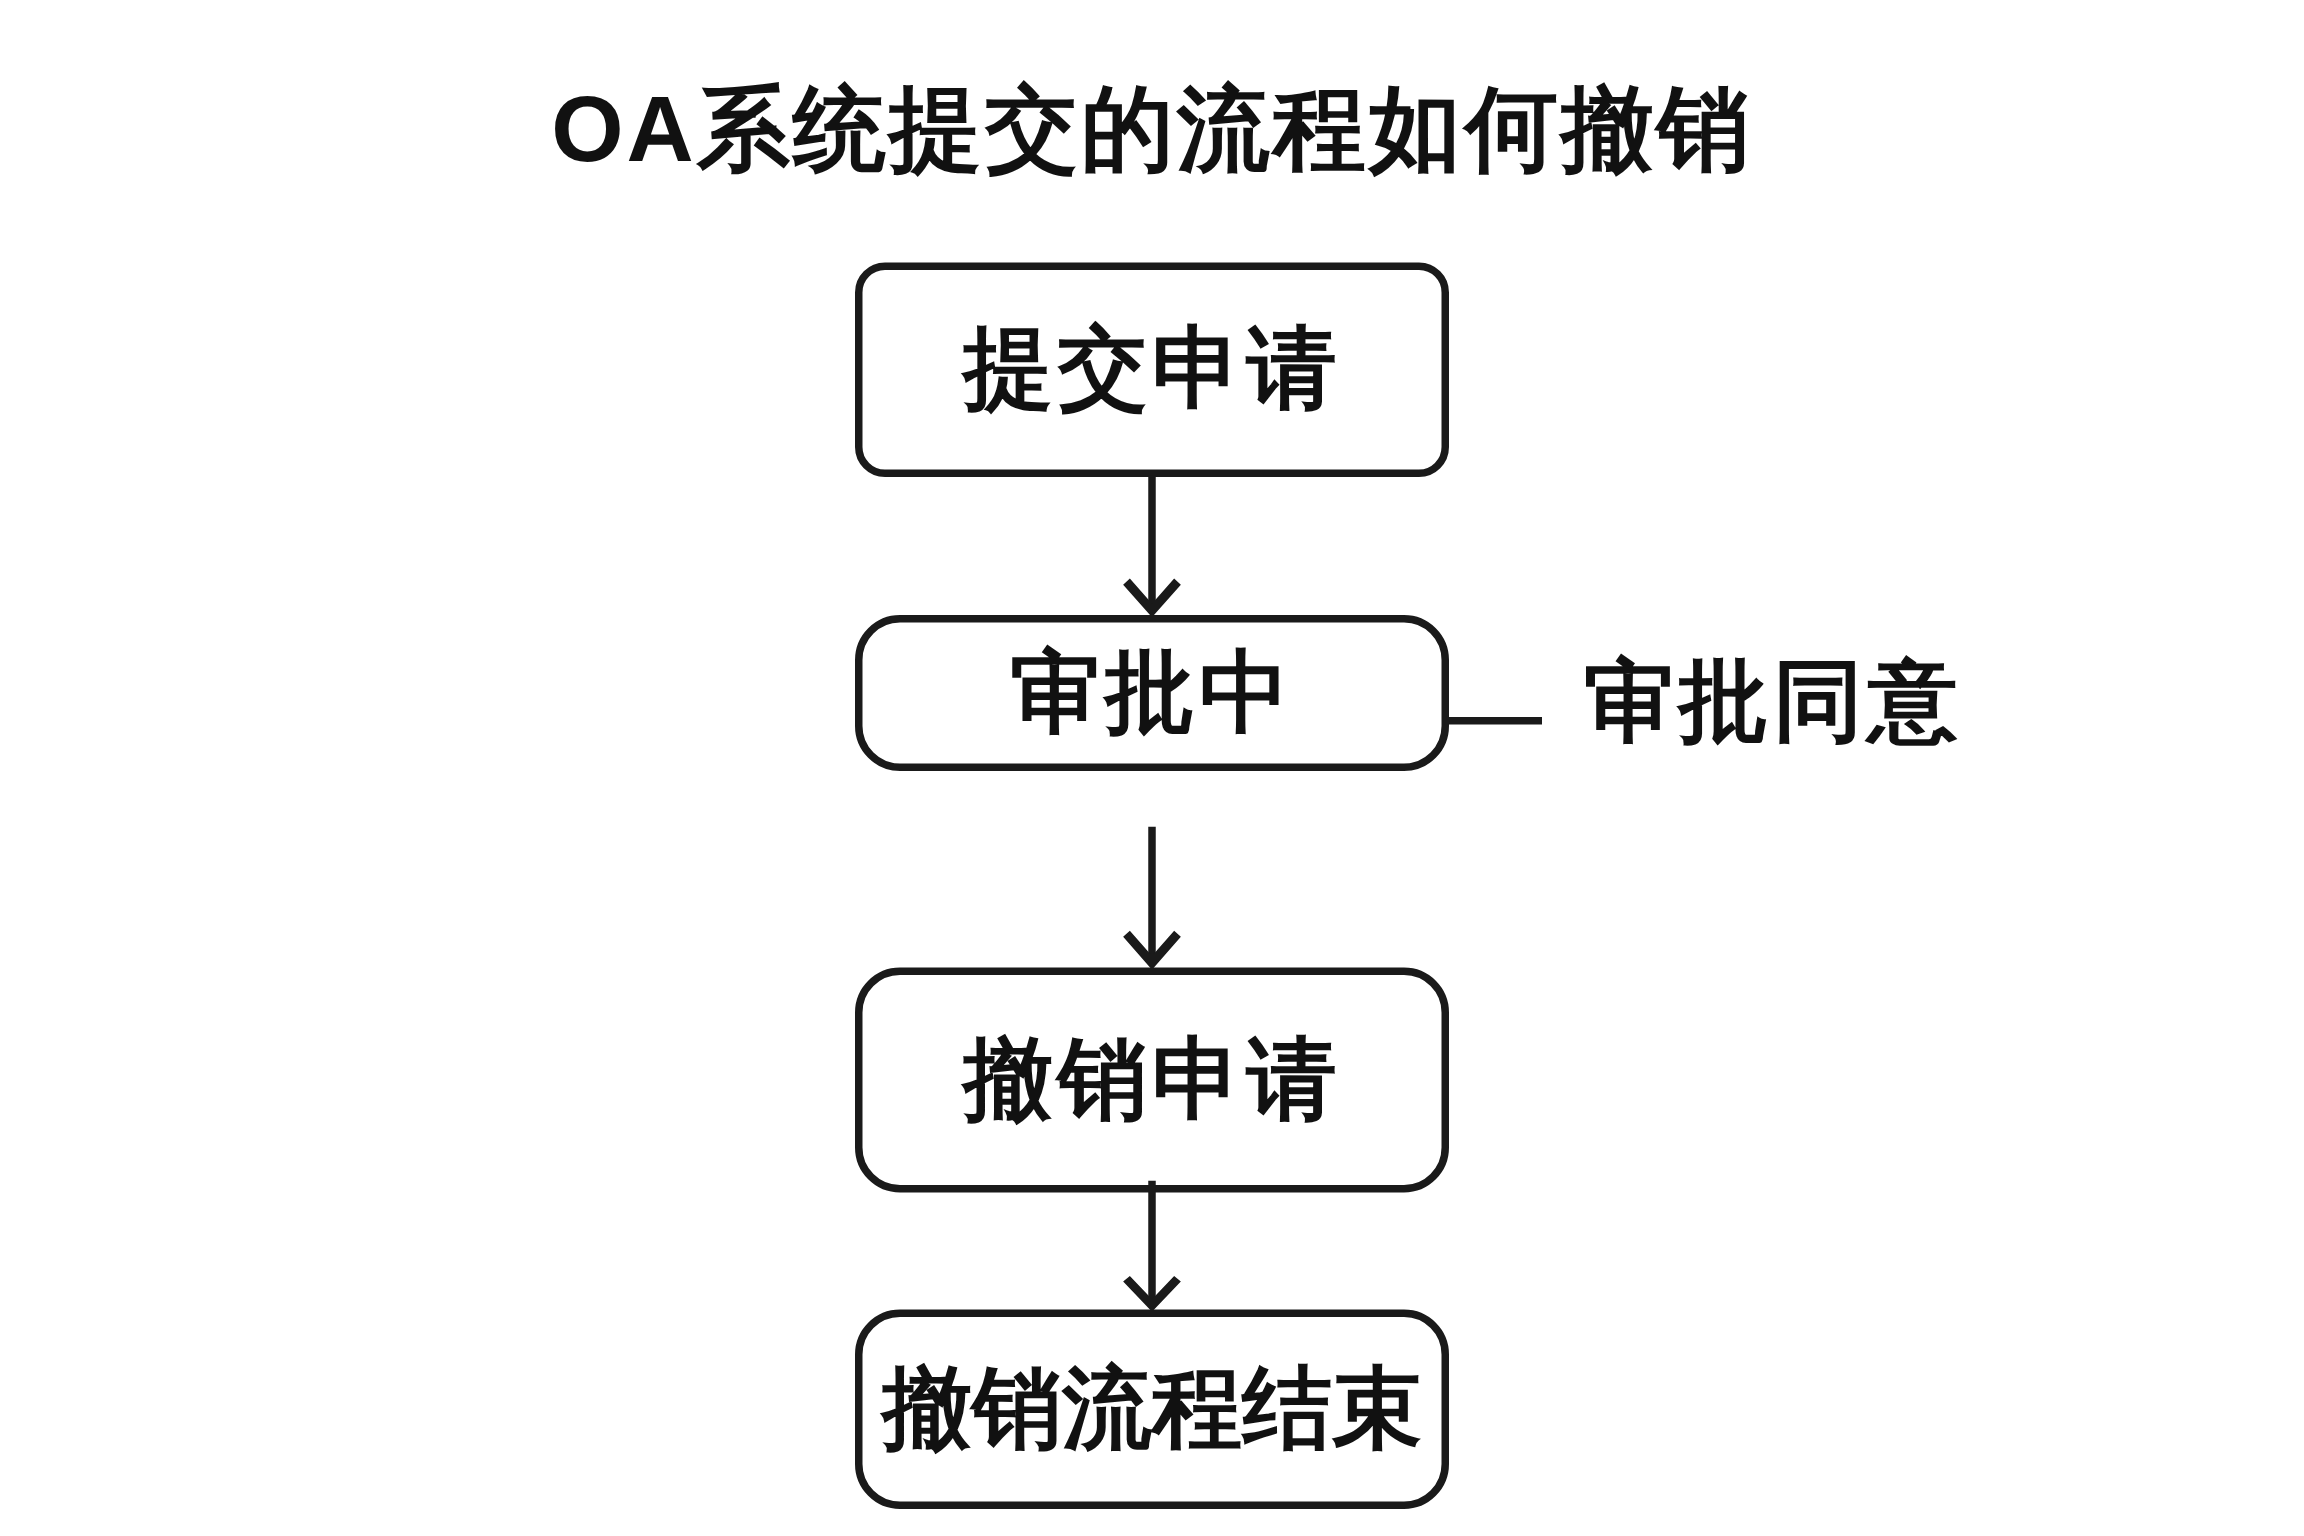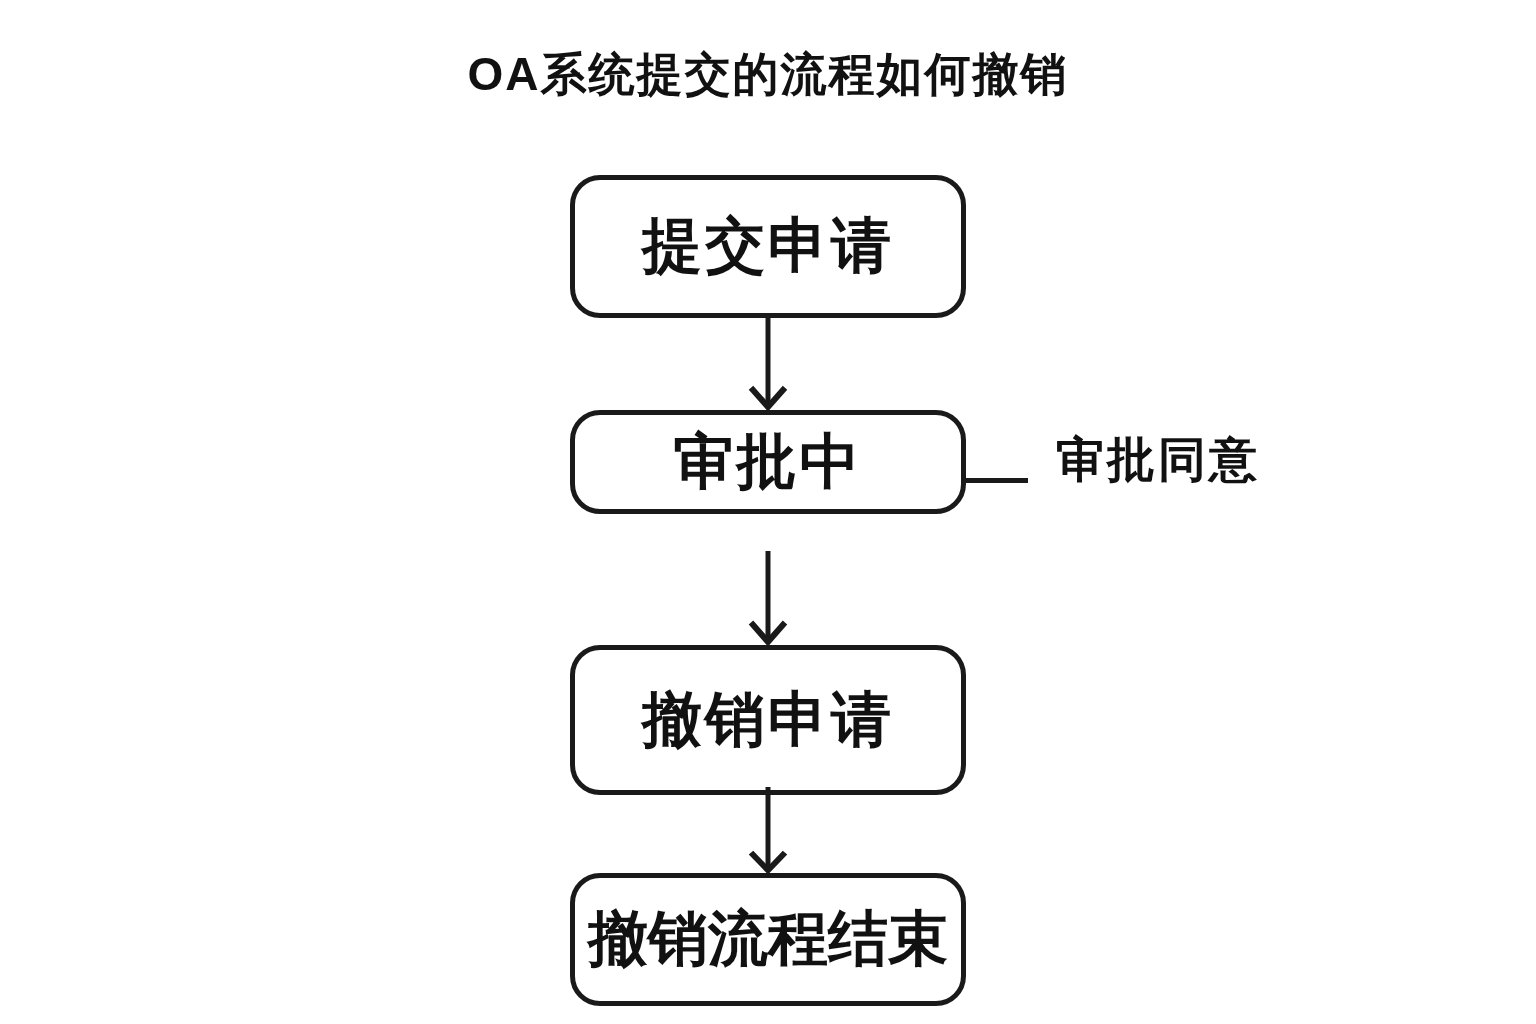--- a/index.html
+++ b/index.html
@@ -16,21 +16,21 @@
   }
   .canvas {
     position: relative;
     width: 1536px; height: 1024px;
     background: var(--background);
   }
   .title {
     position: absolute;
     top: 44px; left: 0; width: 100%;
     text-align: center;
-    font-size: 46px;
+    font-size: 62px;
     font-weight: 800;
     letter-spacing: 2px;
     color: var(--text);
   }
   .node {
     position: absolute;
     left: 570px;
     width: 396px;
     background: var(--background);
     border: 5px solid var(--stroke);
@@ -39,21 +39,21 @@
     align-items: center;
     justify-content: center;
   }
   .node-label {
     font-size: 60px;
     font-weight: 700;
     letter-spacing: 3px;
     color: var(--text);
     white-space: nowrap;
   }
-  .node-1 { top: 175px; height: 143px; }
+  .node-1 { top: 175px; height: 143px; border-radius: 20px; }
   .node-2 { top: 410px; height: 104px; }
   .node-3 { top: 645px; height: 150px; }
   .node-4 { top: 873px; height: 133px; }
   .node-4 .node-label { letter-spacing: 0; text-align: center; }
   .arrow {
     position: absolute;
     left: 744px;
     width: 48px;
     display: block;
   }
@@ -62,21 +62,21 @@
   .arrow-3 { top: 787px; height: 88px; }
   .branch-line {
     position: absolute;
     left: 963px; top: 478px;
     width: 65px; height: 5px;
     background: var(--stroke);
   }
   .branch-label {
     position: absolute;
     left: 1056px; top: 428px;
-    font-size: 48px;
+    font-size: 60px;
     font-weight: 700;
     letter-spacing: 3px;
     color: var(--text);
     white-space: nowrap;
   }
 </style>
 </head>
 <body>
 
 <div class="canvas">

